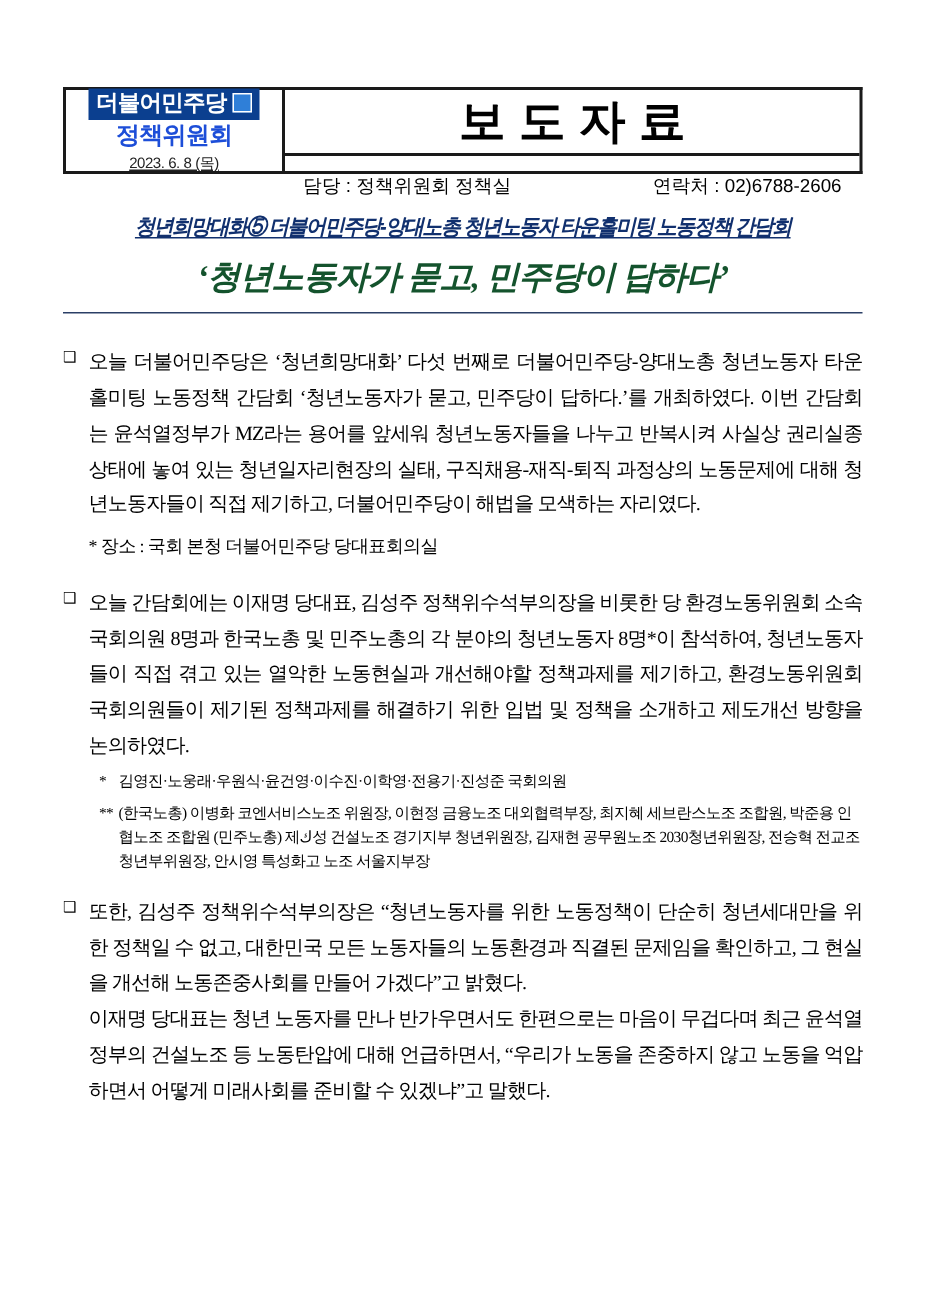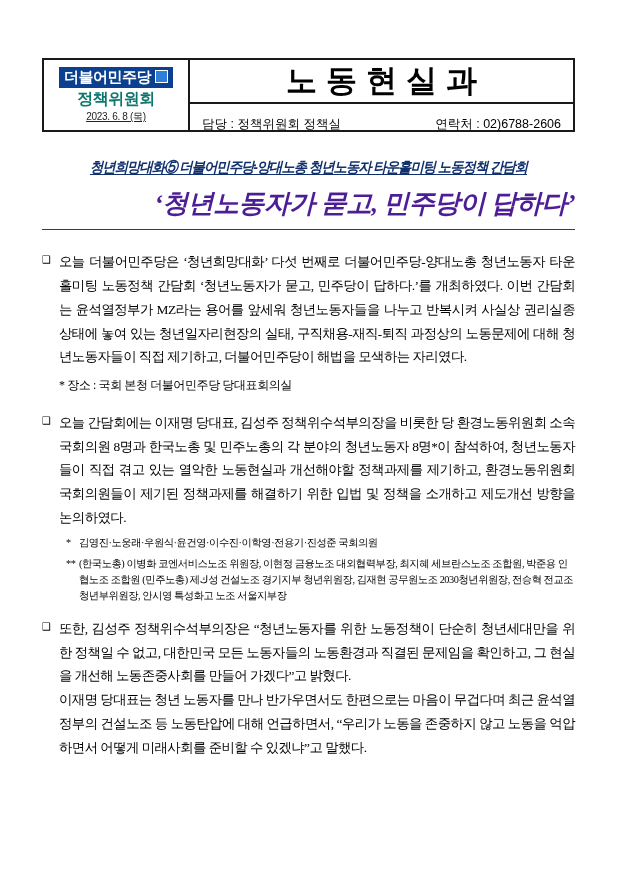--- a/index.html
+++ b/index.html
@@ -21,21 +21,21 @@
     height: 873px;
     box-sizing: border-box;
     padding: 0 42px;
   }
 
   
   .header {
     display: flex;
     align-items: stretch;
     margin-top: 58px;
-    height: 74px;
+    height: 58px;
   }
   .logo-box {
     width: 148px;
     border: 2px solid #1a1a1a;
     box-sizing: border-box;
     display: flex;
     flex-direction: column;
     align-items: center;
     justify-content: center;
     padding: 3px 0 2px;
@@ -59,21 +59,21 @@
     height: 13px;
     background: #2f7fd8;
     border: 1px solid #ffffff;
     box-sizing: border-box;
   }
   .logo-sub {
     font-family: "Liberation Sans", sans-serif;
     font-weight: bold;
     font-size: 16px;
     letter-spacing: -0.5px;
-    color: #0f766e;
+    color: #1d4ed8;
     margin-top: 2px;
     line-height: 1.1;
   }
   .logo-date {
     font-family: "Liberation Sans", sans-serif;
     font-size: 10px;
     color: #222;
     margin-top: 3px;
     letter-spacing: -0.3px;
     text-decoration: underline;
@@ -125,24 +125,23 @@
     letter-spacing: -1.2px;
     text-decoration: underline;
     text-underline-offset: 2px;
     white-space: nowrap;
     transform: scaleX(0.93);
   }
   .headline-main {
     margin-top: 9px;
     font-family: "Liberation Serif", serif;
     font-weight: bold;
-    font-size: 26px;
-    color: #4c1d95;
+    font-size: 22px;
+    color: #14532d;
     letter-spacing: -0.6px;
-    text-align: right;
   }
   .headline-rule {
     margin: 8px auto 0;
     width: 100%;
     border-bottom: 1.4px solid #2b3f66;
   }
 
   
   .body {
     margin-top: 20px;
@@ -200,21 +199,21 @@
     <div class="logo-box">
       <div class="logo-band">
         <span>더불어민주당</span>
         <span class="sq"></span>
       </div>
       <div class="logo-sub">정책위원회</div>
       <div class="logo-date">2023. 6. 8 (목)</div>
     </div>
     <div class="header-right">
       <div class="title-cell">
-        <span class="t">노동현실과</span>
+        <span class="t">보도자료</span>
       </div>
       <div class="meta-cell">
         <span class="meta-left">담당 : 정책위원회 정책실</span>
         <span class="meta-right">연락처 : 02)6788-2606</span>
       </div>
     </div>
   </div>
 
   <div class="headline-wrap">
     <div class="headline-small">청년희망대화⑤ 더불어민주당-양대노총 청년노동자 타운홀미팅 노동정책 간담회</div>

